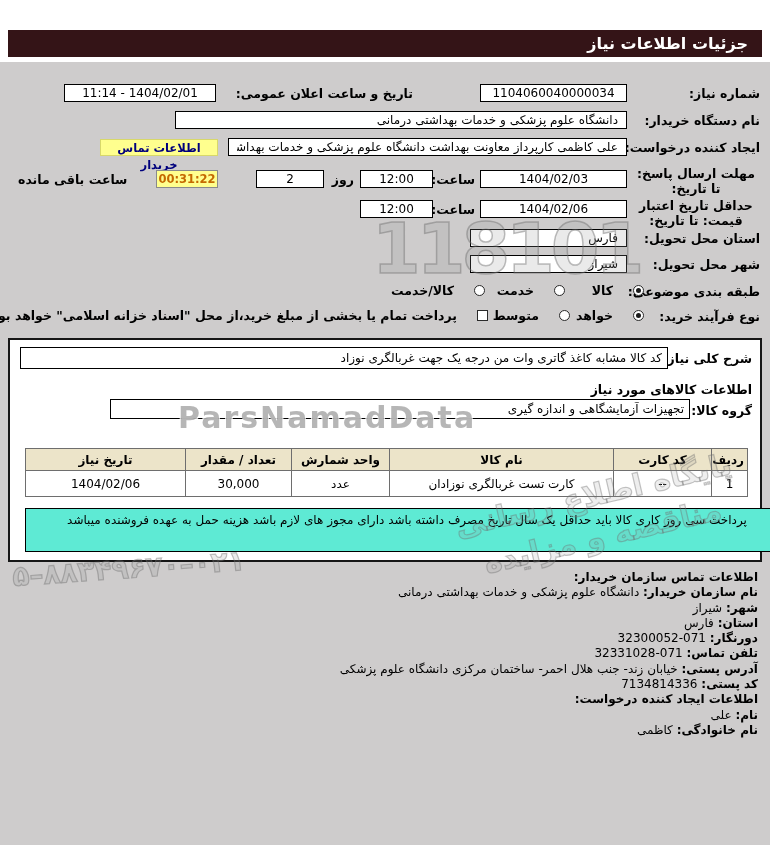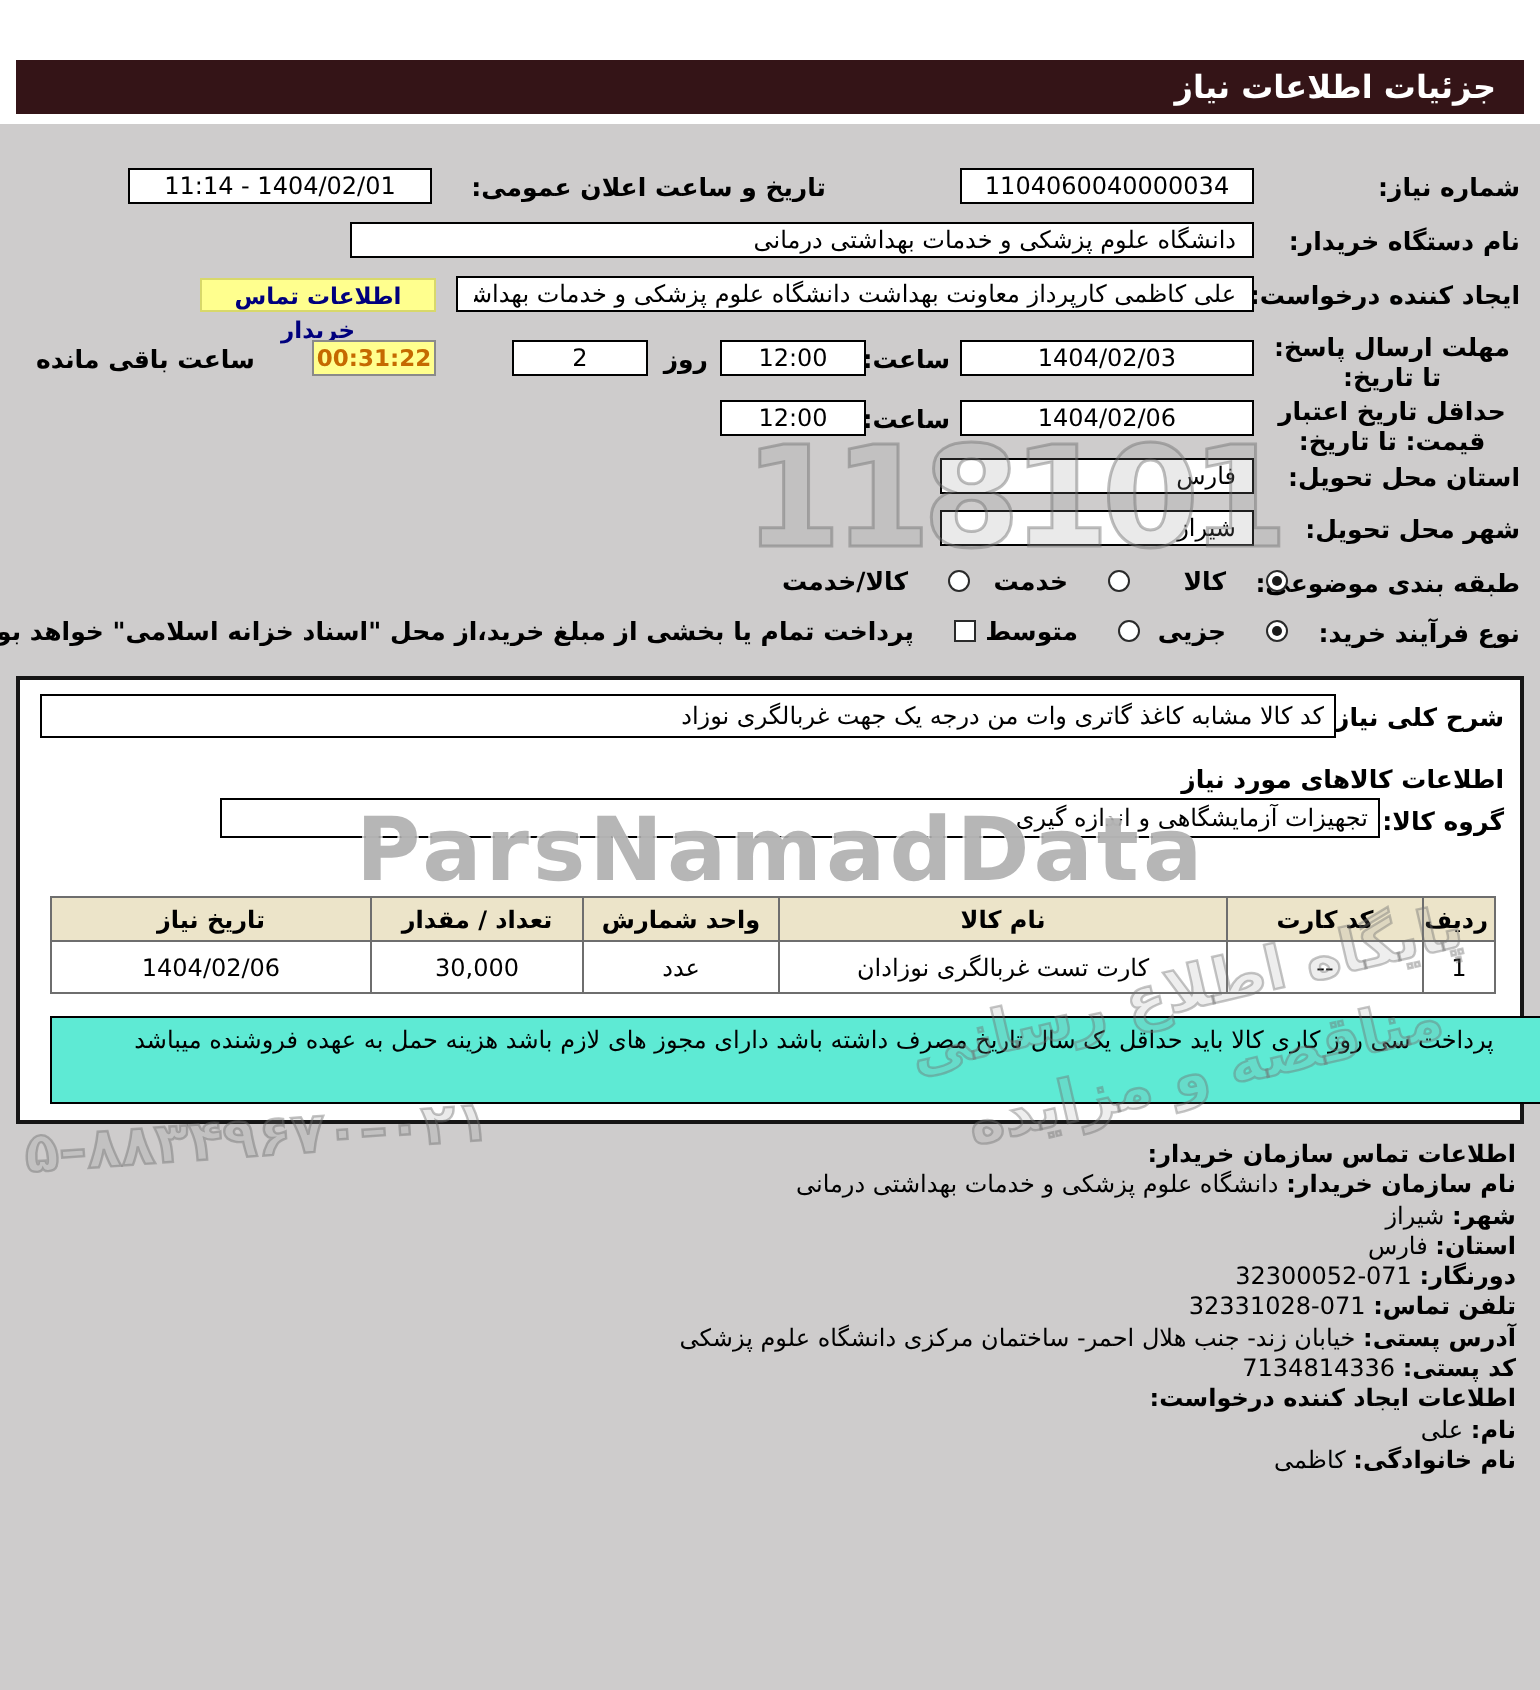--- a/index.html
+++ b/index.html
@@ -39,21 +39,21 @@
   table.goods td { background:#fff; border:1px solid #6e6e6e; font-size:12px; height:26px; text-align:center; padding:0 3px; }
 
   .notes { position:absolute; left:15px; top:168px; width:764px; height:44px; border:1px solid #000; background:#5eead4;
            font-size:12px; line-height:19px; text-align:center; padding:2px 8px; direction:rtl; }
 
   .contact { position:absolute; left:0; top:570px; width:770px; }
   .cline { padding:0 12px; font-size:12px; line-height:15.3px; color:#000; }
   .cline b { font-weight:bold; }
 
   .wm { position:absolute; pointer-events:none; z-index:60; }
-  .wm-brand { left:178px; top:400px; font-size:44px; font-weight:bold; letter-spacing:2px; direction:ltr;
+  .wm-brand { left:178px; top:400px; font-size:30px; font-weight:bold; letter-spacing:2px; direction:ltr;
               color:rgba(110,110,110,0.5); text-shadow:1px 1px 0 rgba(255,255,255,.8), -1px -1px 0 rgba(255,255,255,.8); }
   .wm-digits { left:372px; top:208px; font-size:70px; font-weight:bold; letter-spacing:-4px; direction:ltr;
                color:rgba(150,150,150,0.2); -webkit-text-stroke:1.5px rgba(110,110,110,0.45); }
   .wm-site { right:-18px; top:474px; width:380px; font-size:30px; font-weight:bold; line-height:42px; text-align:center;
              transform:rotate(-13deg); color:rgba(150,150,150,0.16); -webkit-text-stroke:1.2px rgba(110,110,110,0.4); }
   .wm-phone { left:12px; top:552px; font-size:28px; font-weight:bold; direction:rtl; transform:rotate(-4deg);
               color:rgba(150,150,150,0.2); -webkit-text-stroke:1.2px rgba(110,110,110,0.42); }
 </style>
 </head>
 <body>
@@ -108,21 +108,21 @@
       <span class="olbl">خدمت</span>
     </span>
     <span class="opt" style="right:285px; top:283px">
       <span class="radio"></span>
       <span class="olbl">کالا/خدمت</span>
     </span>
 
     <span class="lbl" style="right:10px; top:309px">نوع فرآیند خرید:</span>
     <span class="opt" style="right:126px; top:308px">
       <span class="radio checked"></span>
-      <span class="olbl">جزیی</span>
+      <span class="olbl">خواهد</span>
     </span>
     <span class="opt" style="right:200px; top:308px">
       <span class="radio"></span>
       <span class="olbl">متوسط</span>
     </span>
     <span class="opt" style="right:282px; top:308px">
       <span class="cbox"></span>
       <span class="olbl">پرداخت تمام یا بخشی از مبلغ خرید،از محل "اسناد خزانه اسلامی" خواهد بود.</span>
     </span>
   </div>

